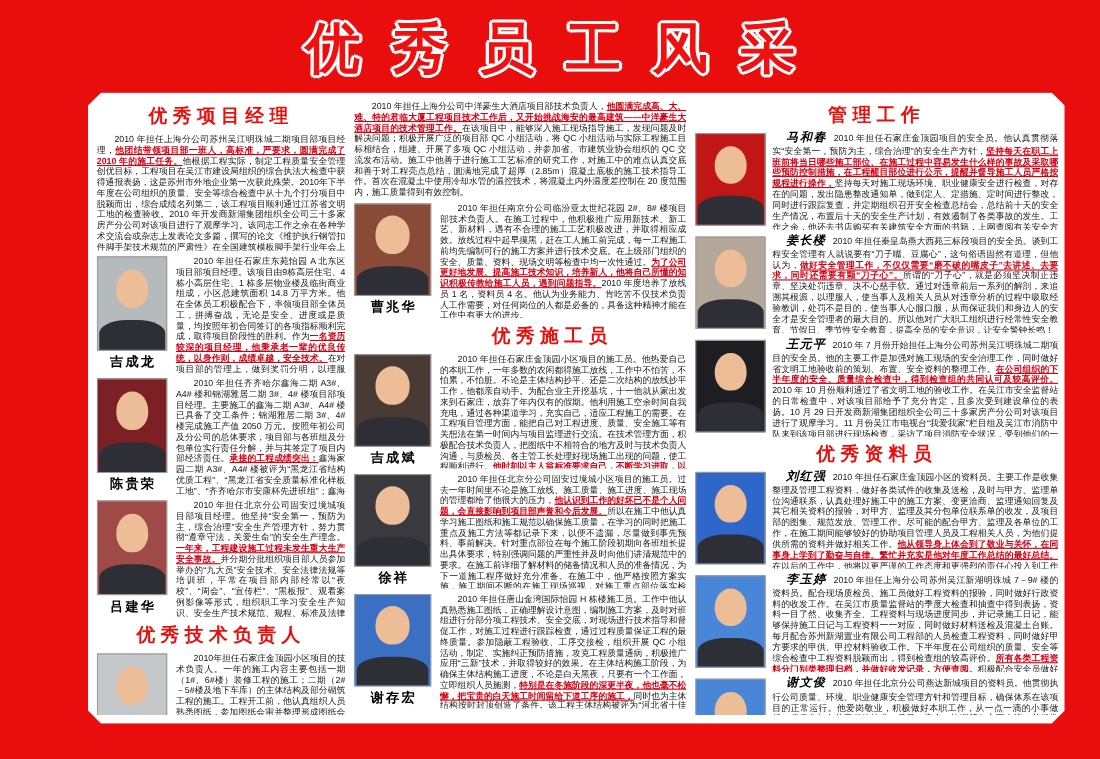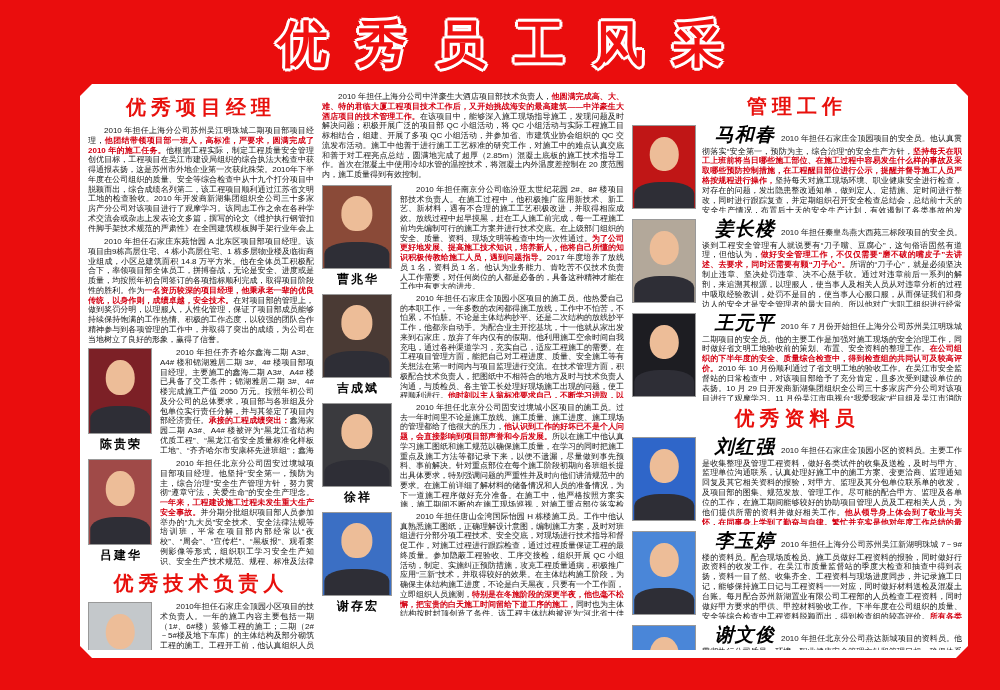--- a/index.html
+++ b/index.html
@@ -24,21 +24,21 @@
     position:absolute;left:80px;top:84px;width:888px;height:574px;
     background:#ffffff;
     clip-path:polygon(12px 0,calc(100% - 12px) 0,100% 12px,100% calc(100% - 12px),calc(100% - 12px) 100%,12px 100%,0 calc(100% - 12px),0 12px);
   }
   .col{position:absolute;top:8px;height:558px;overflow:hidden;}
   .col-left{left:8px;width:226px;}
   .col-mid{left:242px;width:302px;}
   .col-right{left:552px;width:330px;}
   .sec{
     margin:2px 0 5px 0;text-align:center;
-    color:#e8100c;font-size:20px;font-weight:bold;letter-spacing:5px;
+    color:#e8100c;font-size:17px;font-weight:bold;letter-spacing:5px;
   }
   .sec-mid{padding-left:58px;}
   .blk{display:flex;gap:6px;margin-bottom:5px;align-items:flex-start;}
   .pw{width:66px;flex:0 0 66px;}
   .col-mid .pw{width:72px;flex:0 0 72px;}
   .photo{
     width:64px;height:86px;position:relative;overflow:hidden;
     border:1px solid #999;box-sizing:border-box;background:#b9bdc0;
   }
   .col-mid .photo{width:70px;height:84px;}
@@ -50,49 +50,56 @@
   .photo .torso{
     position:absolute;bottom:-2px;left:50%;transform:translateX(-50%);
     width:96%;height:34%;background:#2e2e36;border-radius:42% 42% 0 0;
   }
   .nm{margin-top:2px;text-align:center;font-weight:bold;font-size:12px;color:#000;letter-spacing:2px;}
   .bio{
     flex:1;margin:0;font-size:8px;line-height:1.22;color:#161616;
     text-align:justify;text-indent:2em;max-height:106px;overflow:hidden;
   }
   .col-mid .bio{max-height:104px;}
-  .hl{color:#d40012;font-weight:bold;}
+  .hl{color:#d40012;font-weight:bold;text-decoration:underline;}
   
   .blk-r{margin-bottom:4px;overflow:hidden;}
   .blk-r .photo{float:left;width:64px;height:84px;margin:2px 6px 2px 0;}
   .bio-r{
     margin:0;font-size:8px;line-height:1.24;color:#161616;
     text-align:justify;text-indent:1.6em;max-height:90px;overflow:hidden;
   }
-  .rn{font-size:19px;font-weight:bold;color:#000;letter-spacing:1px;padding-right:6px;font-style:italic;}
+  .rn{font-size:11px;font-weight:bold;color:#000;letter-spacing:1px;padding-right:6px;font-style:italic;}
   .col-right .sec{margin:1px 0 3px 0;}
 </style>
 </head>
 <body>
 
 <div class="board">
 
   <div class="title">优秀员工风采</div>
 
   <div class="panel">
 
     <div class="col col-left">
       <h2 class="sec">优秀项目经理</h2>
       <div>
 
           <div class="blk">
             <p class="bio"><span>2010 年担任上海分公司苏州吴江明珠城二期项目部项目经理，</span><span class="hl">他团结带领项目部一班人，高标准，严要求，圆满完成了 2010 年的施工任务。</span><span>他根据工程实际，制定工程质量安全管理创优目标，工程项目在吴江市建设局组织的综合执法大检查中获得通报表扬，这是苏州市外地企业第一次获此殊荣。2010年下半年度在公司组织的质量、安全等综合检查中从十九个打分项目中脱颖而出，综合成绩名列第二，该工程项目顺利通过江苏省文明工地的检查验收。2010 年开发商新湖集团组织全公司三十多家房产分公司对该项目进行了观摩学习。该同志工作之余在各种学术交流会或杂志上发表论文多篇，撰写的论文《维护执行钢管扣件脚手架技术规范的严肃性》在全国建筑模板脚手架行业年会上交流被评为优秀论文，《新建砌体结构墙体的裂缝控制》、《工程量清单计价条件下的施工项目成本管理》在国家一级建筑刊物建筑施工杂志上获得发表。</span></p>
           </div>
 
           <div class="blk">
+            <div class="pw">
+              <div class="photo" style="background: rgb(181, 186, 189);">
+                <div class="head"></div>
+                <div class="torso"></div>
+              </div>
+              <div class="nm">吉成龙</div>
+            </div>
             <p class="bio"><span>2010 年担任石家庄东苑怡园 A 北东区项目部项目经理。该项目由9栋高层住宅、4 栋小高层住宅、1 栋多层物业楼及临街商业组成，小区总建筑面积 14.8 万平方米。他在全体员工积极配合下，率领项目部全体员工，拼搏奋战，无论是安全、进度或是质量，均按照年初合同签订的各项指标顺利完成，取得项目阶段性的胜利。作为</span><span class="hl">一名资历较深的项目经理，他秉承老一辈的优良传统，以身作则，成绩卓越，安全技术。</span><span>在对项目部的管理上，做到奖罚分明，以理服人，人性化管理，保证了项目部成员能够持续保持饱满的工作热情、积极的工作态度，以较强的团队合作精神参与到各项管理的工作中，并取得了突出的成绩，为公司在当地树立了良好的形象，赢得了信誉。</span></p>
           </div>
 
           <div class="blk">
             <div class="pw">
               <div class="photo" style="background: rgb(124, 32, 38);">
                 <div class="head"></div>
                 <div class="torso"></div>
               </div>
               <div class="nm">陈贵荣</div>
@@ -135,23 +142,24 @@
           </div>
 
           <div class="blk">
             <div class="pw">
               <div class="photo" style="background: rgb(138, 74, 56);">
                 <div class="head"></div>
                 <div class="torso"></div>
               </div>
               <div class="nm">曹兆华</div>
             </div>
-            <p class="bio"><span>2010 年担任南京分公司临汾亚太世纪花园 2#、8# 楼项目部技术负责人。在施工过程中，他积极推广应用新技术、新工艺、新材料，遇有不合理的施工工艺积极改进，并取得相应成效。放线过程中起早摸黑，赶在工人施工前完成，每一工程施工前均先编制可行的施工方案并进行技术交底。在上级部门组织的安全、质量、资料、现场文明等检查中均一次性通过。</span><span class="hl">为了公司更好地发展、提高施工技术知识，培养新人，他将自己所懂的知识积极传教给施工人员，遇到问题指导。</span><span>2017 年度培养了放线员 1 名，资料员 1 名。他认为业务能力、肯吃苦不仅技术负责人工作需要，对任何岗位的人都是必备的，具备这种精神才能在工作中有更大的进步。</span></p>
-          </div>
-        </div>
+            <p class="bio"><span>2010 年担任南京分公司临汾亚太世纪花园 2#、8# 楼项目部技术负责人。在施工过程中，他积极推广应用新技术、新工艺、新材料，遇有不合理的施工工艺积极改进，并取得相应成效。放线过程中起早摸黑，赶在工人施工前完成，每一工程施工前均先编制可行的施工方案并进行技术交底。在上级部门组织的安全、质量、资料、现场文明等检查中均一次性通过。</span><span class="hl">为了公司更好地发展、提高施工技术知识，培养新人，他将自己所懂的知识积极传教给施工人员，遇到问题指导。</span><span>2010 年度培养了放线员 1 名，资料员 4 名。他认为业务能力、肯吃苦不仅技术负责人工作需要，对任何岗位的人都是必备的，具备这种精神才能在工作中有更大的进步。</span></p>
+          </div>
+        </div>
+      <h2 class="sec sec-mid">优秀施工员</h2>
       <div>
 
           <div class="blk">
             <div class="pw">
               <div class="photo" style="background: rgb(74, 58, 52);">
                 <div class="head"></div>
                 <div class="torso"></div>
               </div>
               <div class="nm">吉成斌</div>
             </div>

